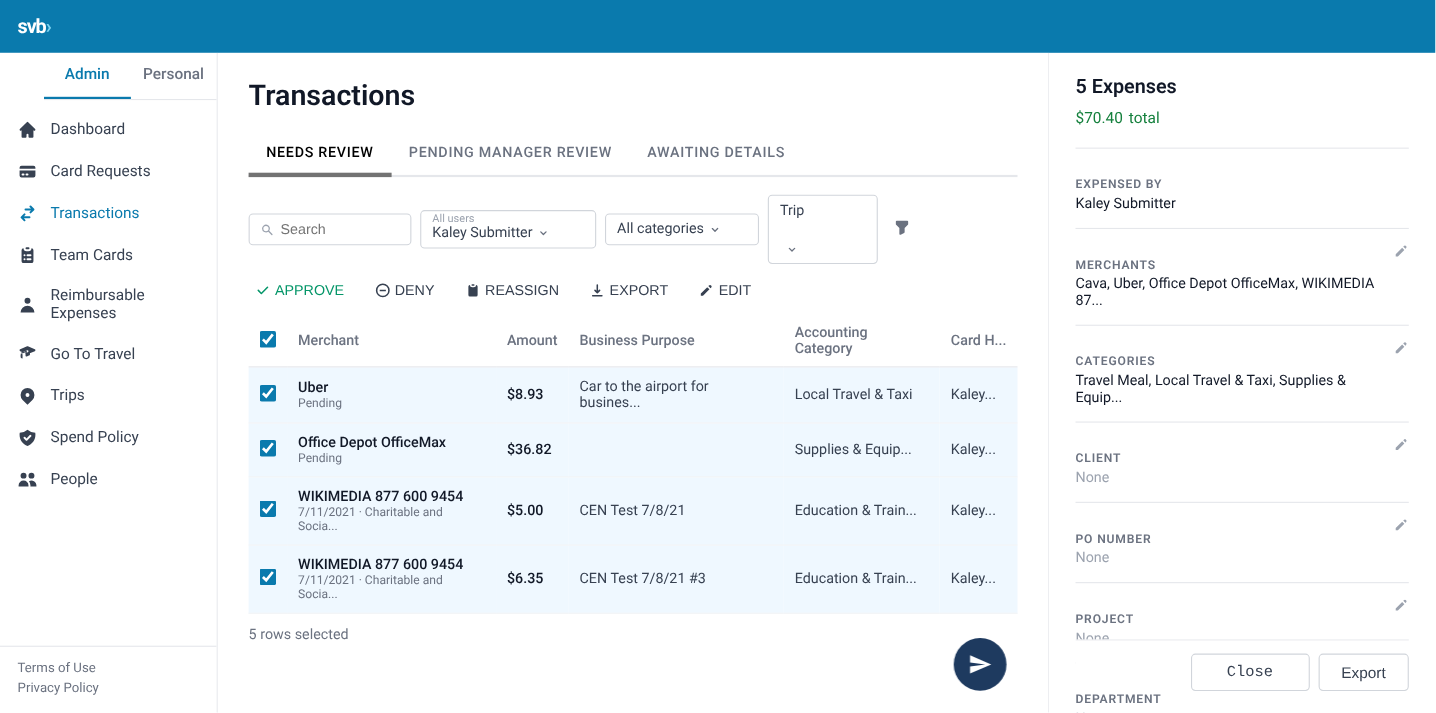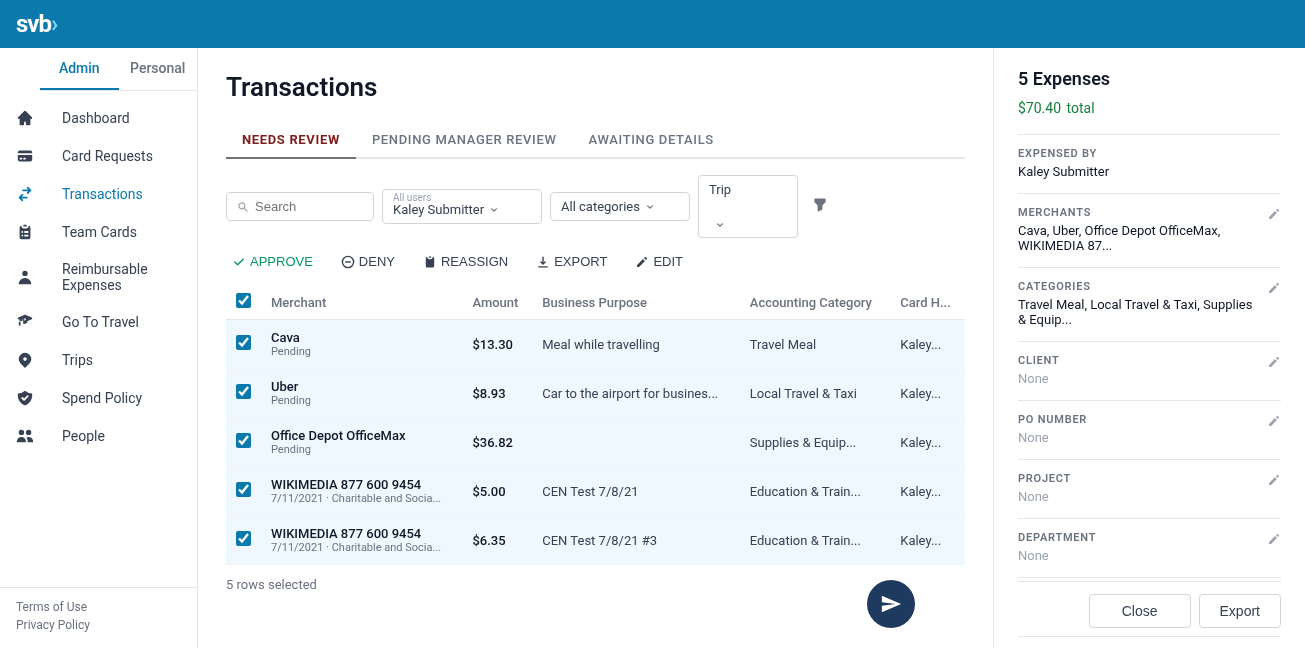--- a/index.html
+++ b/index.html
@@ -10,21 +10,21 @@
       background-color: #0a7aad;
       height: 48px;
       display: flex;
       align-items: center;
       padding: 0 16px;
       flex-shrink: 0;
     }
     .svb-logo {
       color: white;
       font-weight: bold;
-      font-size: 24px;
+      font-size: 18px;
       letter-spacing: -1px;
     }
     .svb-logo span { color: #7dd3f0; }
 
     
     .main-layout {
       display: flex;
       flex: 1;
       overflow: hidden;
     }
@@ -57,21 +57,21 @@
       color: #0a7aad;
       border-bottom: 2px solid #0a7aad;
     }
     .sidebar-nav {
       flex: 1;
       padding: 8px 0;
     }
     .nav-item {
       display: flex;
       align-items: center;
-      gap: 28px;
+      gap: 12px;
       padding: 10px 16px;
       font-size: 14px;
       color: #374151;
       cursor: pointer;
     }
     .nav-item.active { color: #0a7aad; }
     .nav-item .nav-icon { width: 18px; height: 18px; flex-shrink: 0; }
     .sidebar-footer {
       padding: 12px 16px;
       border-top: 1px solid #e5e7eb;
@@ -107,24 +107,23 @@
     .tab {
       padding: 10px 16px;
       font-size: 13px;
       font-weight: 500;
       color: #6b7280;
       cursor: pointer;
       letter-spacing: 0.05em;
       text-transform: uppercase;
     }
     .tab.active {
-      color: #7f1d1d;
-      border-bottom: 2px solid #737373;
+      color: #000000;
+      border-bottom: 4px solid #737373;
       margin-bottom: -2px;
-      font-weight: bold;
     }
 
     
     .filters {
       display: flex;
       gap: 8px;
       margin-bottom: 12px;
       align-items: center;
     }
     .search-box {
@@ -252,21 +251,21 @@
       cursor: pointer;
     }
     .rows-selected {
       font-size: 13px;
       color: #6b7280;
       margin-top: 12px;
     }
 
     
     .right-panel {
-      width: 312px;
+      width: 352px;
       background: white;
       border-left: 1px solid #e5e7eb;
       overflow-y: auto;
       flex-shrink: 0;
       padding: 20px 24px;
       position: relative;
     }
     .panel-title {
       font-size: 18px;
       font-weight: 600;
@@ -304,21 +303,21 @@
     }
     .panel-section-value.none {
       color: #9ca3af;
     }
     .panel-row {
       display: flex;
       justify-content: space-between;
       align-items: flex-start;
       margin-bottom: 12px;
     }
-    .panel-row-content { flex: 1; }
+    .panel-row-content { flex: 1; margin-top: 14px; }
     .edit-icon {
       color: #9ca3af;
       cursor: pointer;
       margin-left: 8px;
       flex-shrink: 0;
     }
     .panel-footer {
       position: sticky;
       bottom: 0;
       background: white;
@@ -330,20 +329,21 @@
       margin-top: 16px;
     }
     .btn-close {
       padding: 8px 32px;
       border: 1px solid #d1d5db;
       border-radius: 4px;
       background: white;
       font-size: 14px;
       color: #374151;
       cursor: pointer;
+      font-family: Liberation Mono, monospace;
     }
     .btn-export {
       padding: 8px 20px;
       border: 1px solid #d1d5db;
       border-radius: 4px;
       background: white;
       font-size: 14px;
       color: #374151;
       cursor: pointer;
     }
@@ -557,31 +557,20 @@
         <tr>
           <th class="checkbox-cell"><input type="checkbox" checked="" style=""></th>
           <th>Merchant</th>
           <th>Amount</th>
           <th>Business Purpose</th>
           <th>Accounting Category</th>
           <th>Card H...</th>
         </tr>
       </thead>
       <tbody>
-        <tr class="selected">
-          <td class="checkbox-cell"><input type="checkbox" checked="" style=""></td>
-          <td>
-              <div class="merchant-name">Cava</div>
-              <div class="merchant-status">Pending</div>
-            </td>
-          <td class="amount">$13.30</td>
-          <td class="business-purpose">Meal while travelling</td>
-          <td class="accounting-cat">Travel Meal</td>
-          <td class="card-holder">Kaley...</td>
-        </tr>
         <tr class="selected">
           <td class="checkbox-cell"><input type="checkbox" checked="" style=""></td>
           <td>
               <div class="merchant-name">Uber</div>
               <div class="merchant-status">Pending</div>
             </td>
           <td class="amount">$8.93</td>
           <td class="business-purpose">Car to the airport for busines...</td>
           <td class="accounting-cat">Local Travel &amp; Taxi</td>
           <td class="card-holder">Kaley...</td>

